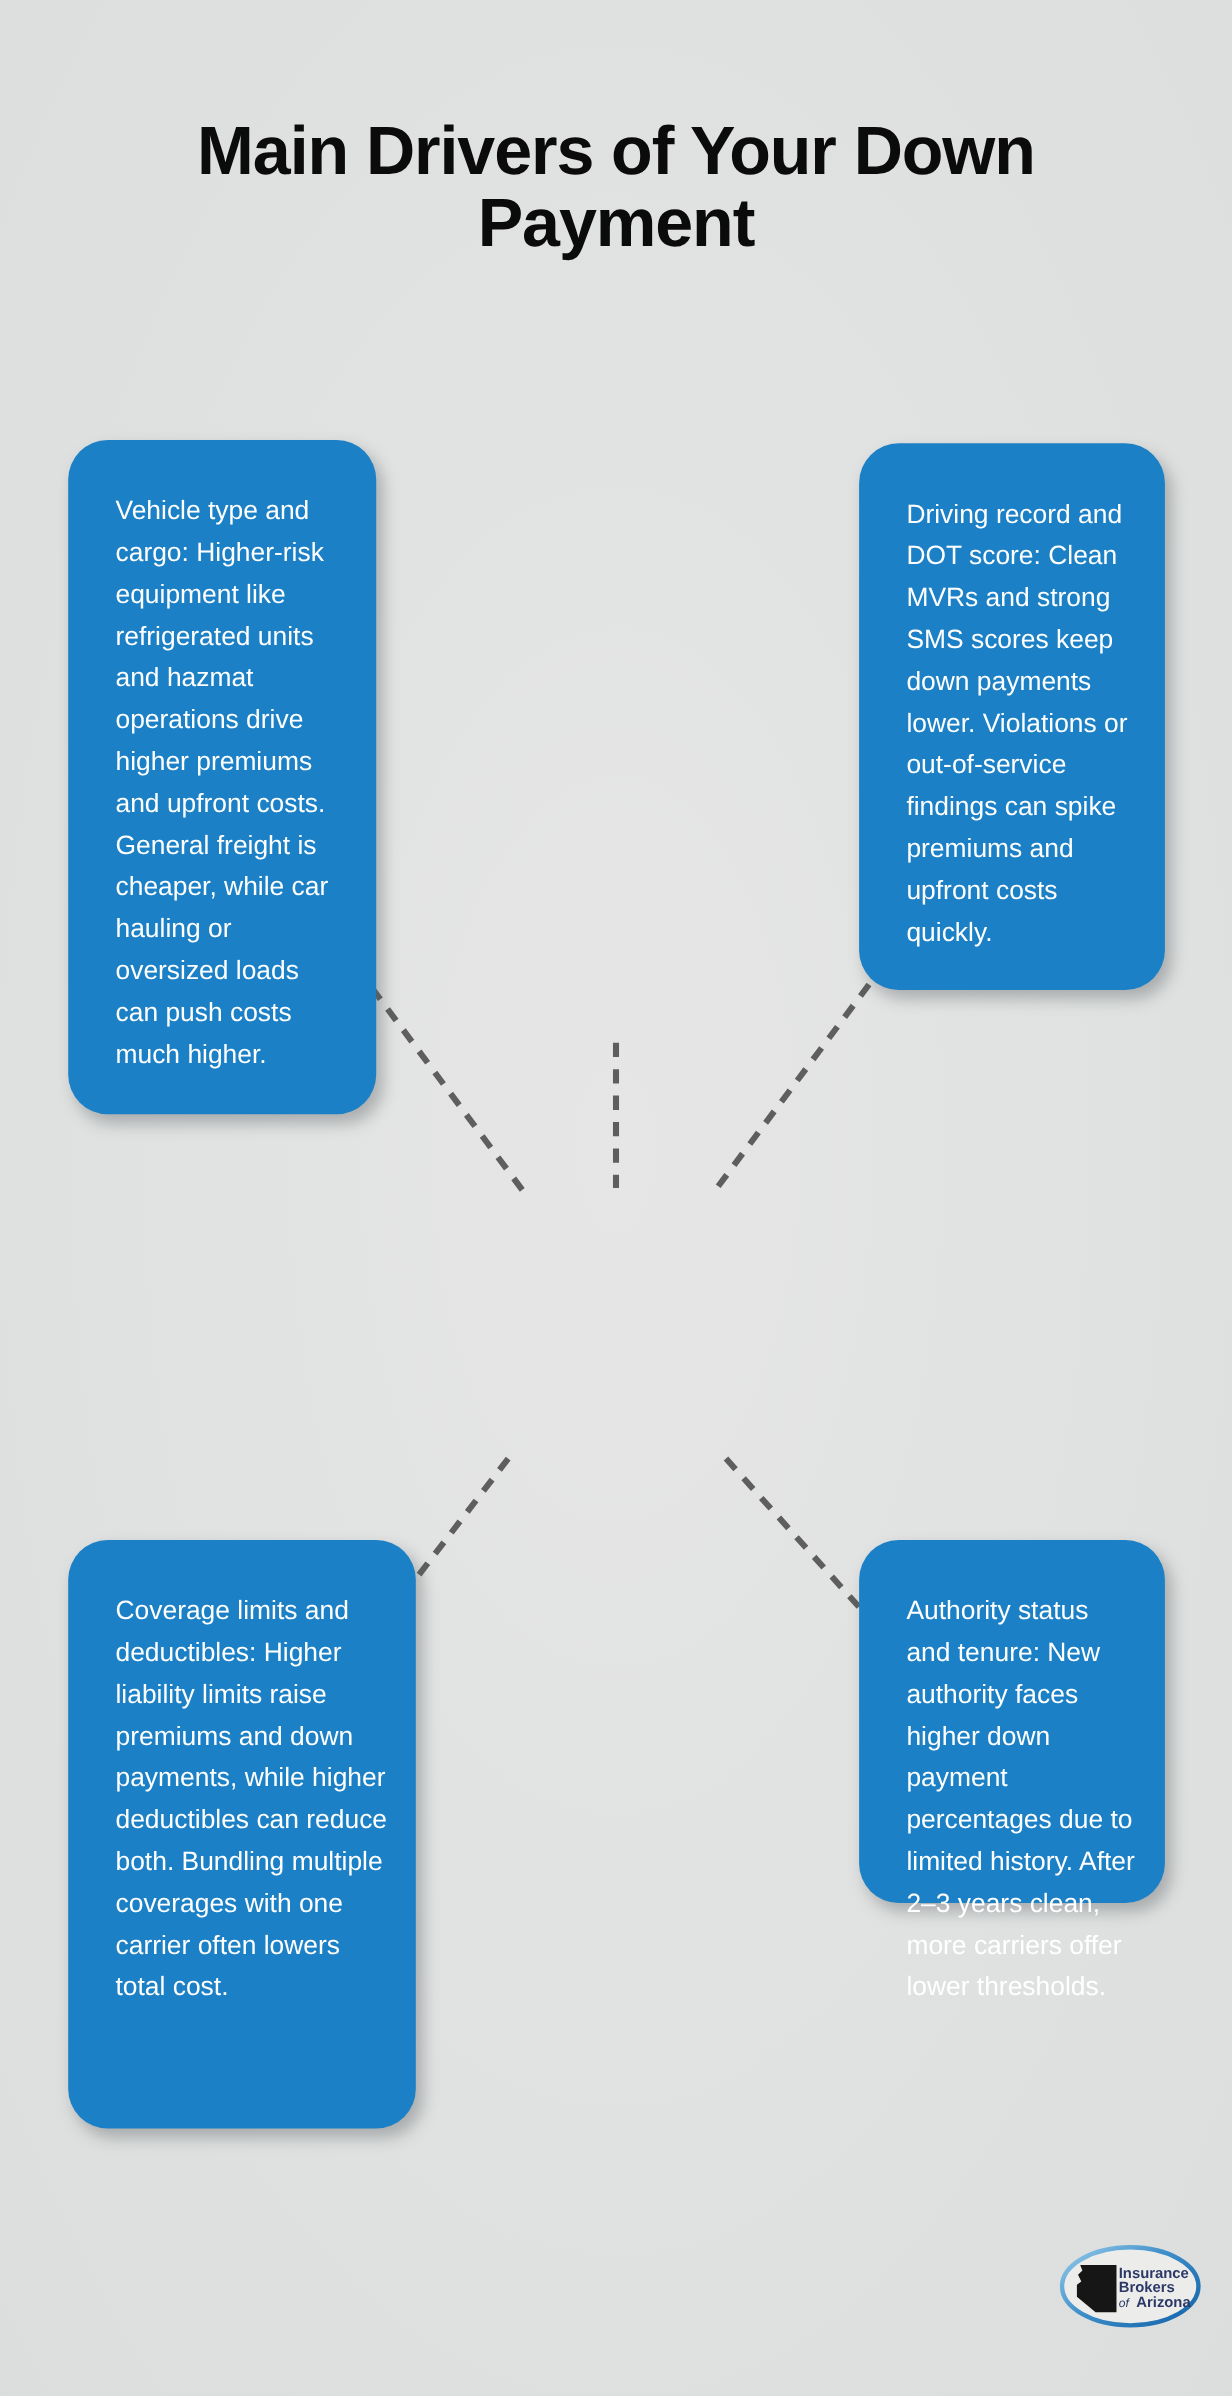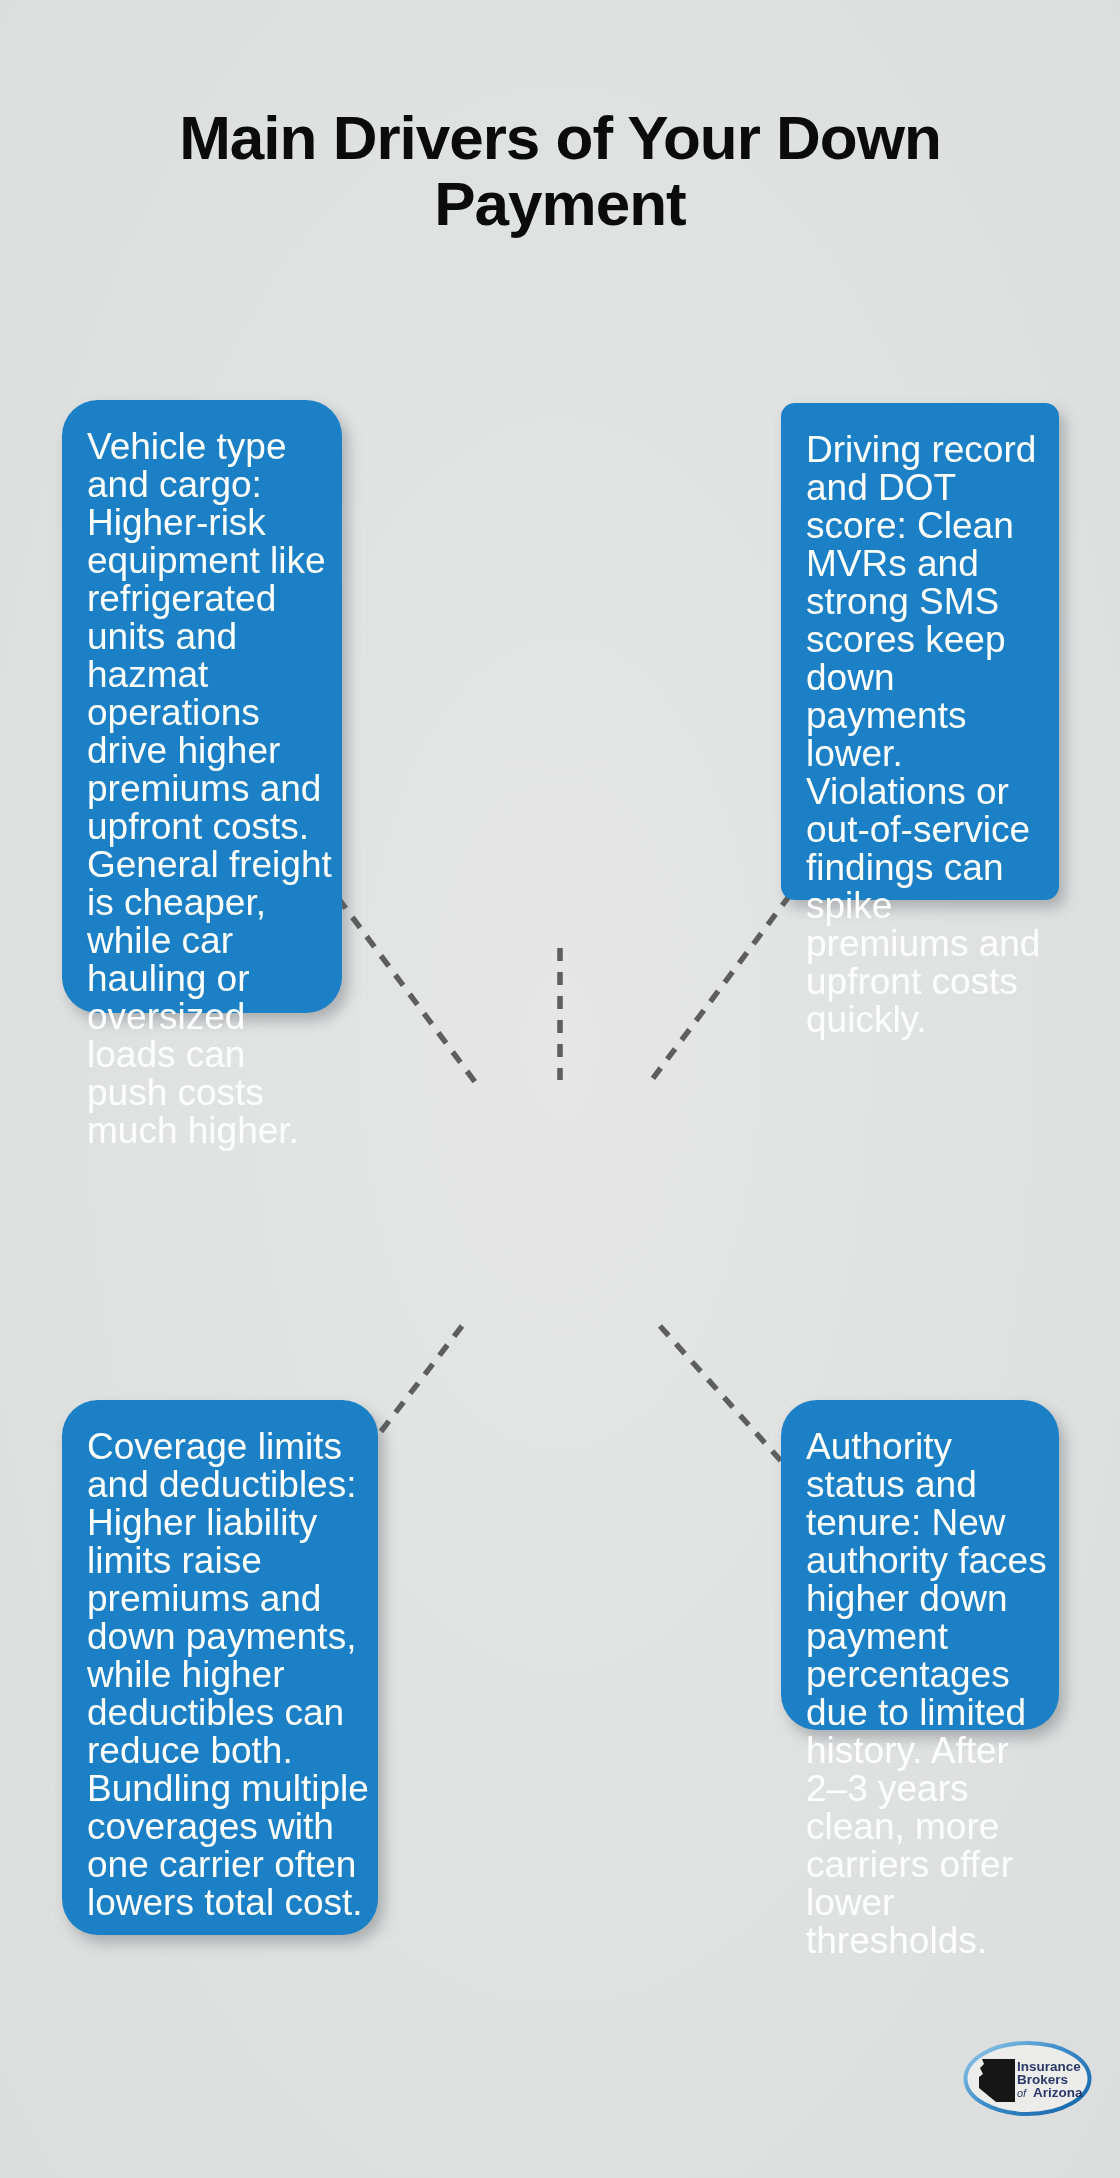--- a/index.html
+++ b/index.html
@@ -25,27 +25,27 @@
     stroke-dasharray:13 11;
   }
   .node{
     position:absolute;
     background:#1b80c5;
     border-radius:36px;
     color:#ffffff;
     box-shadow:6px 8px 14px rgba(90,95,100,0.40);
   }
   .node p{
-    margin:0;
+    margin:18px;
     padding:28px 8px 24px 25px;
-    font-size:37px;line-height:38px;
+    font-size:24px;line-height:38px;
   }
   #node-vehicle  {left:62px;  top:400px;  width:280px; height:613px;}
   #node-radius   {left:421px; top:403px;  width:278px; height:534px;}
-  #node-driving  {left:781px; top:403px;  width:278px; height:497px;border-radius:14px;}
+  #node-driving  {left:781px; top:403px;  width:278px; height:497px;}
   #node-coverage {left:62px;  top:1400px; width:316px; height:535px;}
   #node-authority{left:781px; top:1400px; width:278px; height:330px;}
   .center-node{
     position:absolute;left:380px;top:1085px;
     width:360px;height:237px;
     background:#ffffff;border-radius:32px;
     box-shadow:0 12px 28px rgba(0,0,0,0.20);
     display:flex;align-items:center;justify-content:center;
   }
   .center-node .label{

